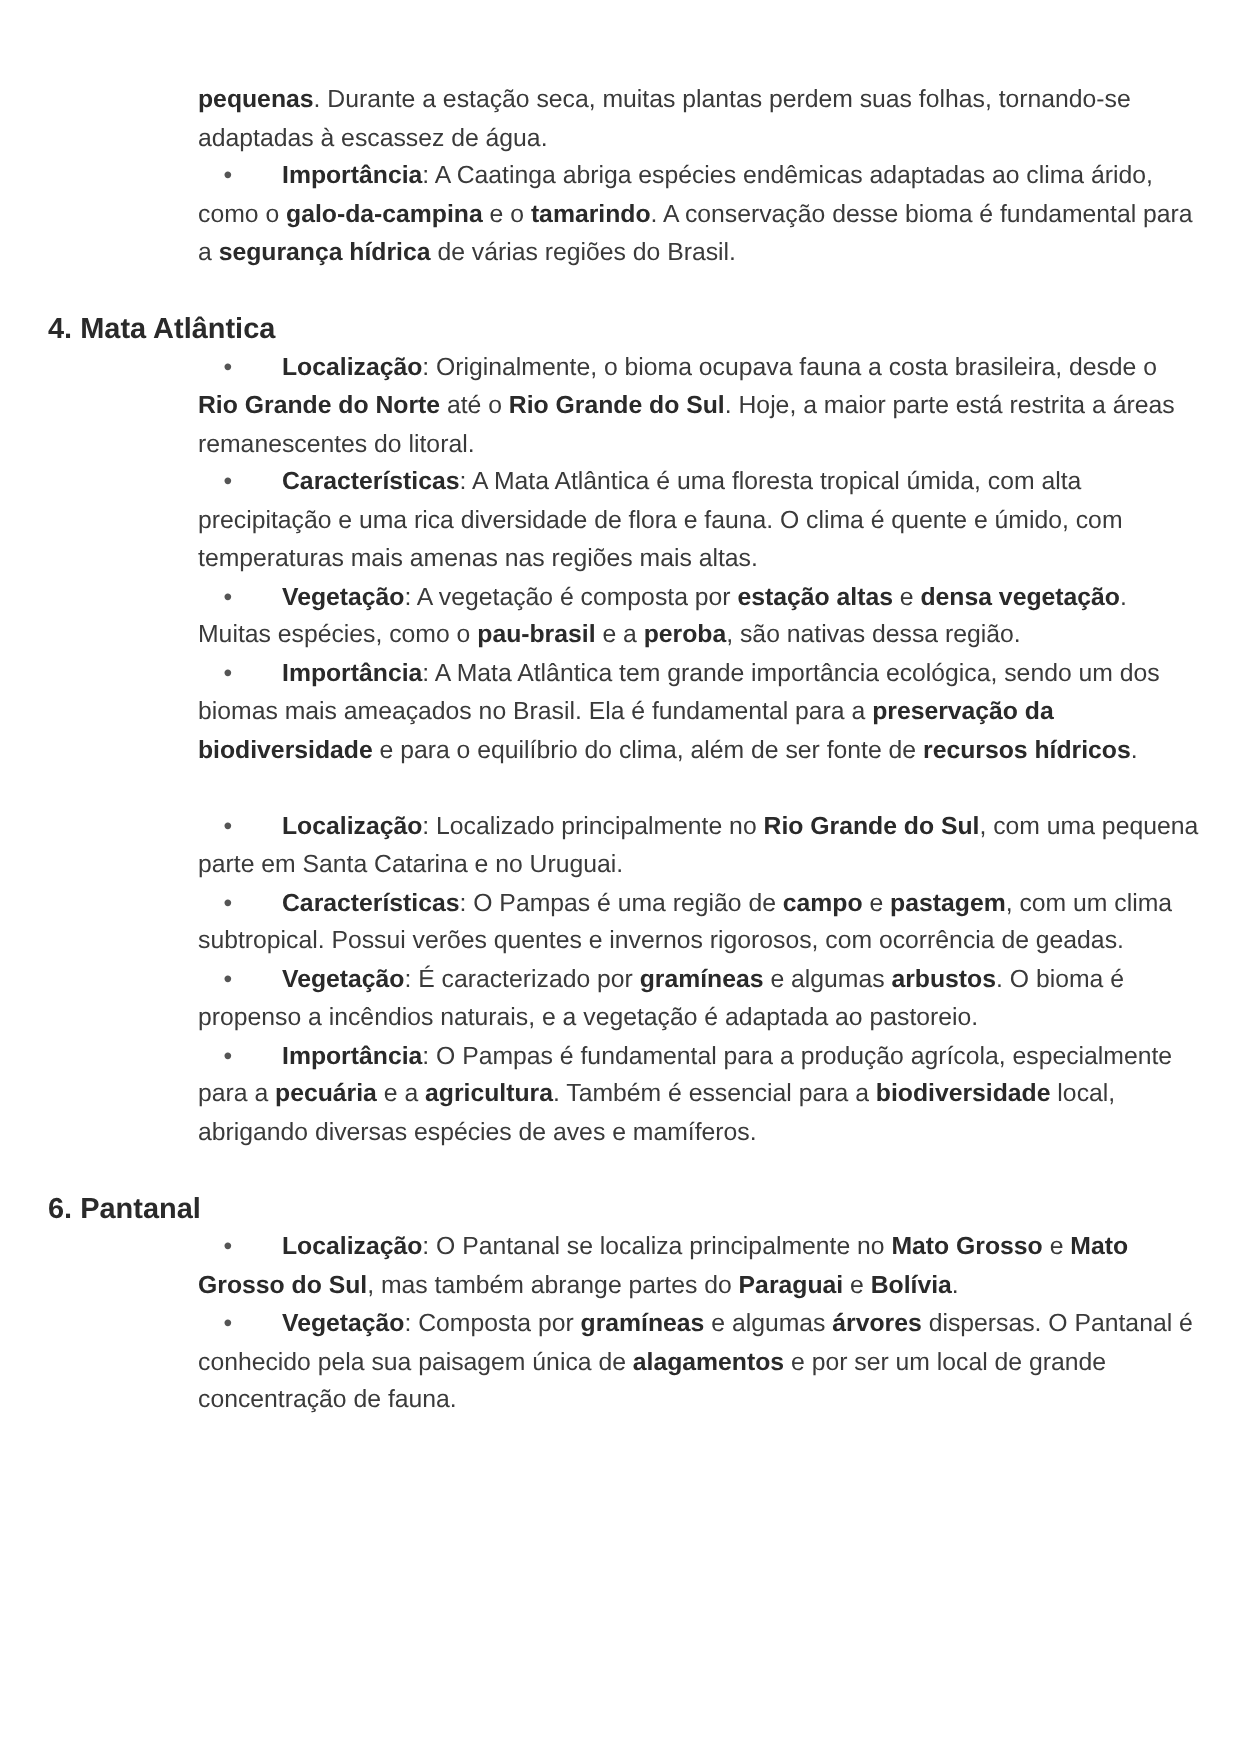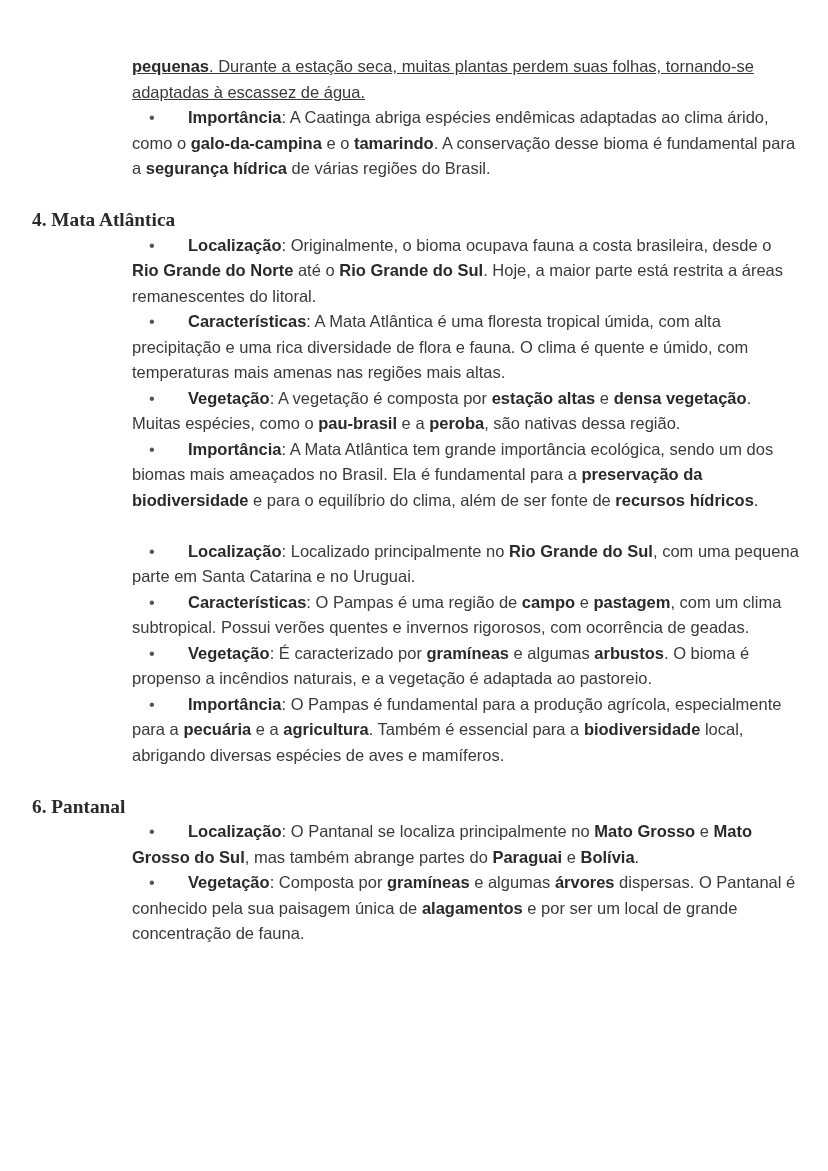--- a/index.html
+++ b/index.html
@@ -19,28 +19,26 @@
   .page {
     position: relative;
     padding-top: 54px;
   }
   .content {
     position: relative;
   }
   .para {
     margin: 0 0 0 132px;
     width: 670px;
-    text-decoration: underline;
   }
   .section-heading {
     margin: 0;
     padding-left: 32px;
     font-weight: bold;
     color: #2a2a2a;
-    font-family: Liberation Serif, serif;
   }
   .gap {
     height: 25.5px;
   }
   .bullet-item {
     margin: 0 0 0 132px;
     width: 670px;
     text-indent: 0;
   }
   .bullet-item .bullet {

